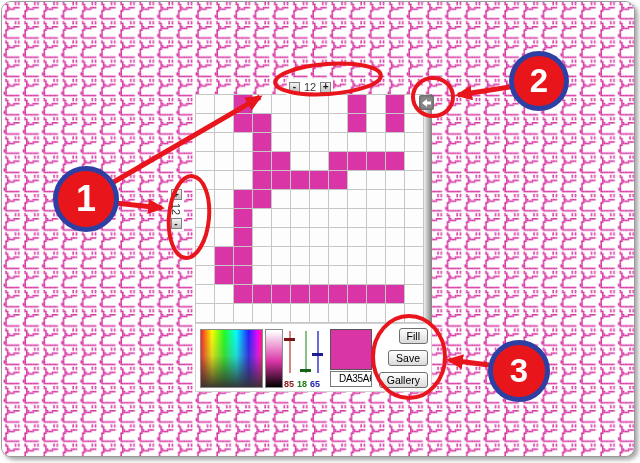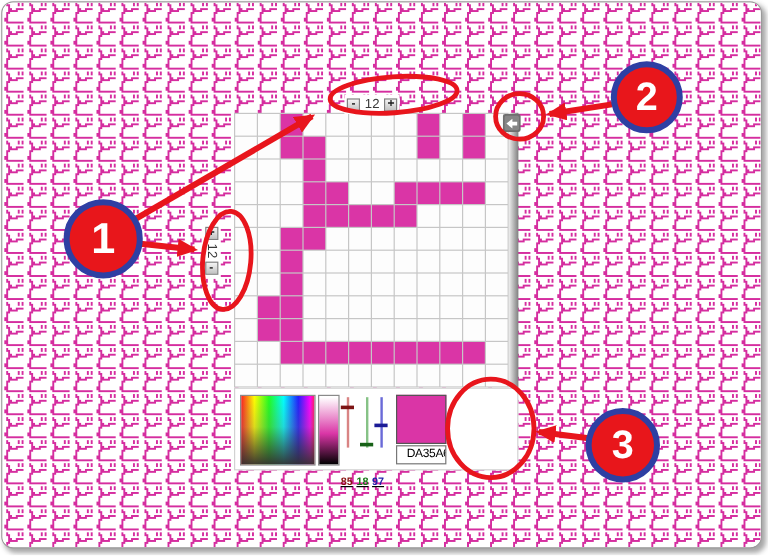--- a/index.html
+++ b/index.html
@@ -42,21 +42,21 @@
   .sliders{position:absolute;left:88px;top:5px;width:46px;height:60px;}
   .slider{position:absolute;top:0;width:12px;height:48px;cursor:pointer;}
   .slider .sl-line{position:absolute;left:5px;top:2px;width:2px;height:42px;}
   .slider .sl-handle{position:absolute;left:0;width:11px;height:3px;}
   .slider[data-slider="0"]{left:0;}
   .slider[data-slider="1"]{left:16px;}
   .slider[data-slider="2"]{left:28px;}
   .slider[data-slider="0"] .sl-handle{top:9px;}
   .slider[data-slider="1"] .sl-handle{top:40px;}
   .slider[data-slider="2"] .sl-handle{top:24px;}
-  .sl-labels{position:absolute;left:0;top:67px;width:46px;display:flex;gap:3px;font-size:9px;font-weight:bold;text-decoration:underline;}
+  .sl-labels{position:absolute;left:0;top:50px;width:46px;display:flex;gap:3px;font-size:9px;font-weight:bold;}
   .swatch{position:absolute;left:134px;top:5px;width:42px;height:41px;border:1px solid #555;box-sizing:border-box;}
   .hex-box{position:absolute;left:134px;top:47px;width:42px;height:16px;border:1px solid #777;
            box-sizing:border-box;background:#fff;color:#000;font-size:10px;line-height:14px;
            padding-left:8px;letter-spacing:-0.3px;overflow:hidden;}
   .btn-col{position:absolute;left:184px;top:4px;width:48px;display:flex;flex-direction:column;
            align-items:flex-end;gap:6px;}
   .btn{font-size:10.5px;height:16px;line-height:13px;padding:1px 7px;border:1px solid #6f6f6f;
        border-radius:3px;background:linear-gradient(#ffffff,#dadada);color:#000;cursor:pointer;
        box-sizing:border-box;font-family:"Liberation Sans",sans-serif;}
 
@@ -297,25 +297,30 @@
       <div class="sl-line" style="background: rgb(134, 194, 134);"></div>
       <div class="sl-handle" style="background: rgb(23, 97, 23);"></div>
     </div>
     <div class="slider" data-slider="2">
       <div class="sl-line" style="background: rgb(106, 106, 216);"></div>
       <div class="sl-handle" style="background: rgb(27, 27, 150);"></div>
     </div>
     <div class="sl-labels">
       <span style="color: rgb(139, 22, 22);">85</span>
       <span style="color: rgb(26, 122, 26);">18</span>
-      <span style="color: rgb(34, 34, 170);">97</span>
+      <span style="color: rgb(34, 34, 170);">65</span>
     </div>
   </div>
   <div class="swatch" style="background: rgb(218, 53, 166);"></div>
   <div class="hex-box">DA35A6</div>
+  <div class="btn-col">
+    <button class="btn">Fill</button>
+    <button class="btn">Save</button>
+    <button class="btn">Gallery</button>
+  </div>
 </div>
 
 <svg class="ann-svg" width="632" height="454">
   <defs>
     <marker id="arrowhead" markerUnits="userSpaceOnUse" markerWidth="17" markerHeight="15" refX="14" refY="7.5" orient="auto">
       <path d="M0,0 L17,7.5 L0,15 Z" fill="#e8151c"></path>
     </marker>
   </defs>
   <ellipse cx="326" cy="77" rx="53" ry="15" fill="none" stroke="#e8151c" stroke-width="4" transform="rotate(-4 326 77)"></ellipse>
   <ellipse cx="187" cy="215" rx="20" ry="41" fill="none" stroke="#e8151c" stroke-width="4" transform="rotate(5 187 215)"></ellipse>

